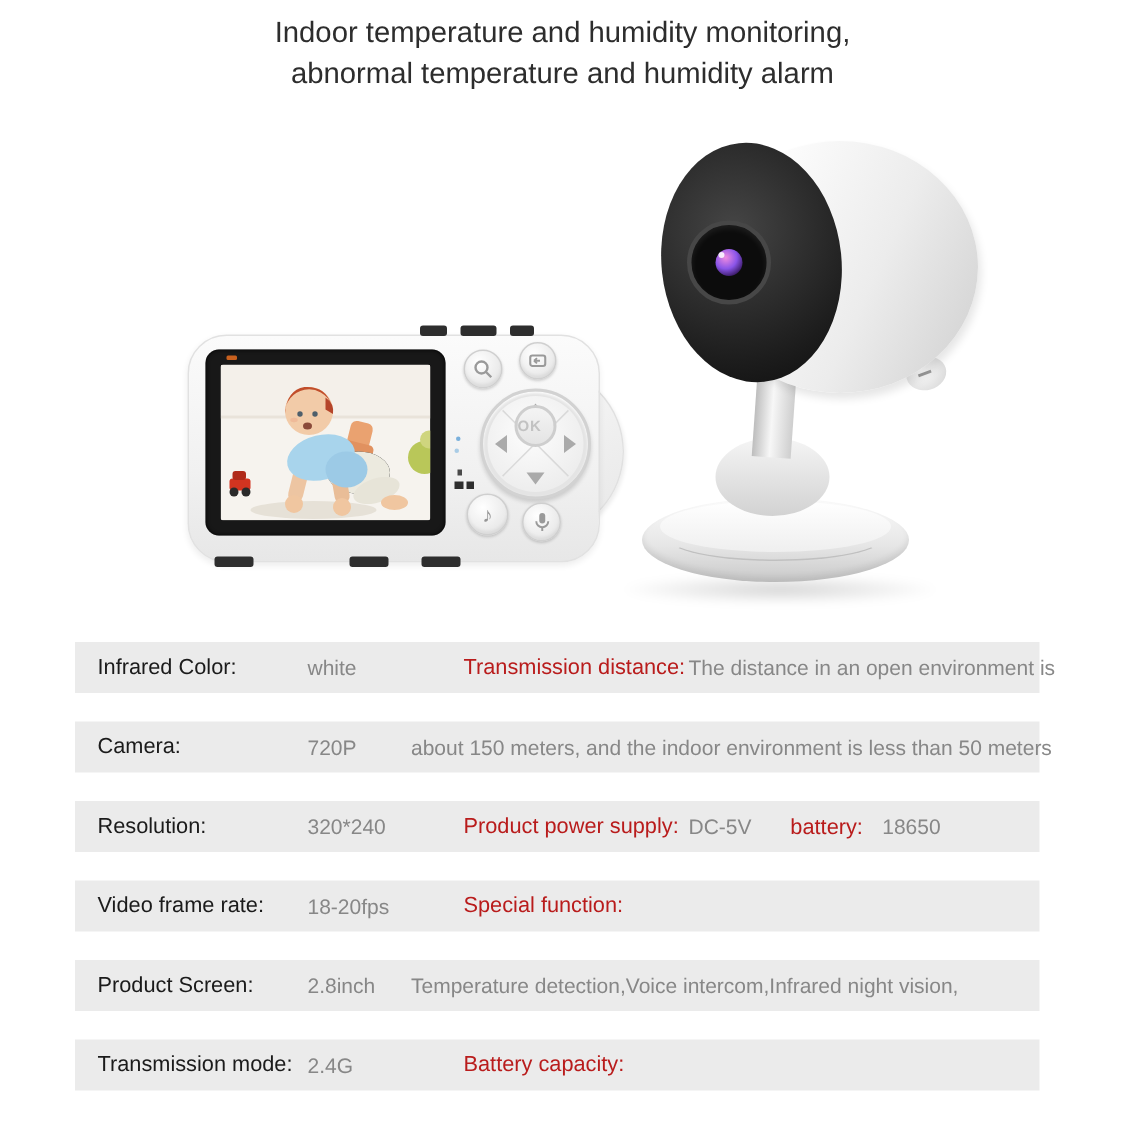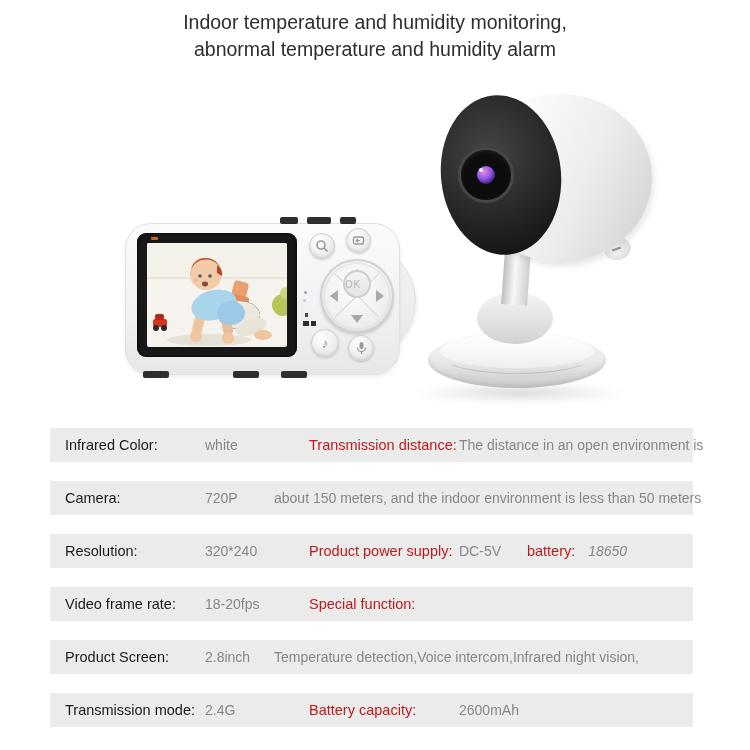--- a/index.html
+++ b/index.html
@@ -97,21 +97,21 @@
   
   .spec { position:absolute; left:50px; top:428px; width:643px; }
   .spec-row { display:flex; align-items:center; width:643px; height:34px; background:#ebebeb;
               margin-bottom:19px; padding-left:15px; font-size:14.5px; white-space:nowrap; }
   .c1 { width:130px; flex:none; color:#1b1b1b; }
   .c2 { width:79px;  flex:none; color:#878787; padding-left:10px; font-size:14px; }
   .c3 { width:150px; flex:none; color:#b91c1c;margin-left:35px; }
   .c4 { flex:1; color:#878787; font-size:14px; }
   .c34 { flex:1; color:#878787; font-size:14px; }
   .lbl3 { color:#b91c1c; font-size:14.5px; margin-left:22px; }
-  .val3 { margin-left:9px;font-style:italic; }
+  .val3 { margin-left:9px; }
 </style>
 </head>
 <body>
 
 <div class="page">
 
   <div class="title">
     <div>Indoor temperature and humidity monitoring,</div>
     <div>abnormal temperature and humidity alarm</div>
   </div>
@@ -271,17 +271,16 @@
     <div class="spec-row">
       <span class="c1">Product Screen:</span>
       <span class="c2">2.8inch</span>
       <span class="c34">Temperature detection,Voice intercom,Infrared night vision,</span>
     </div>
 
     <div class="spec-row">
       <span class="c1">Transmission mode:</span>
       <span class="c2">2.4G</span>
       <span class="c3">Battery capacity:</span>
-      <span class="c4">2600mAh</span>
     </div>
 
   </div>
 </div>
 
 </body></html>

